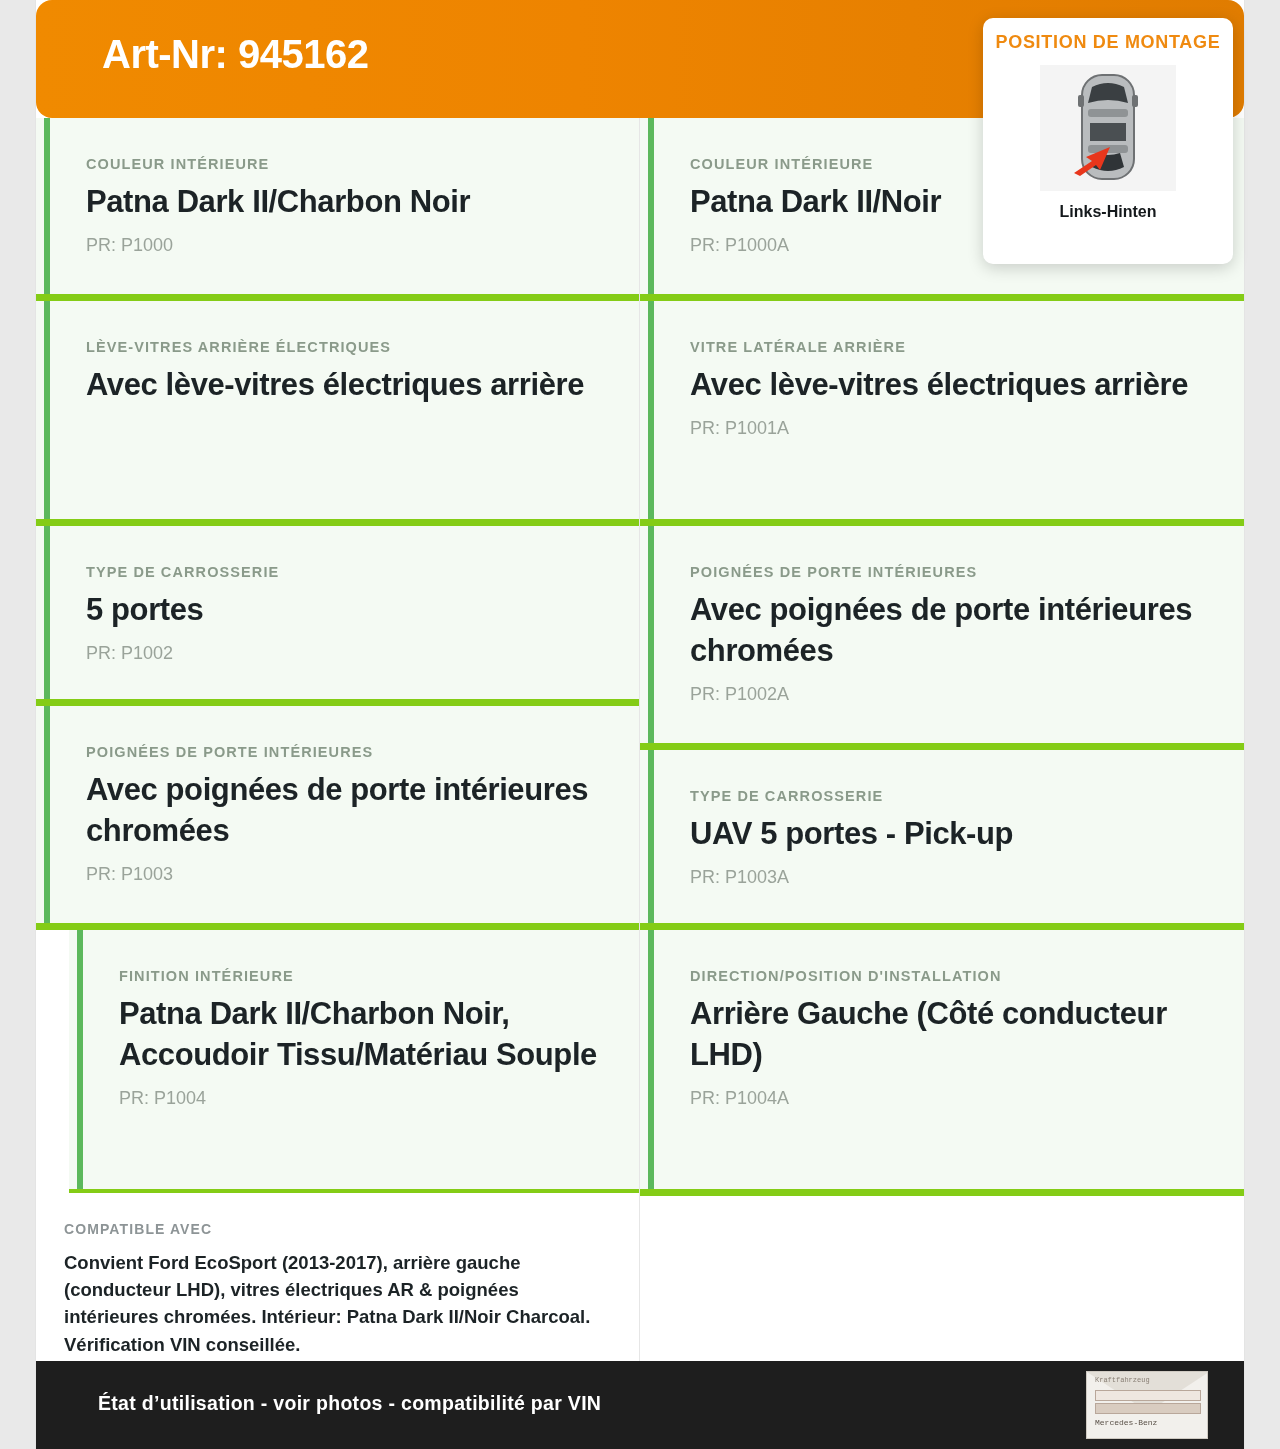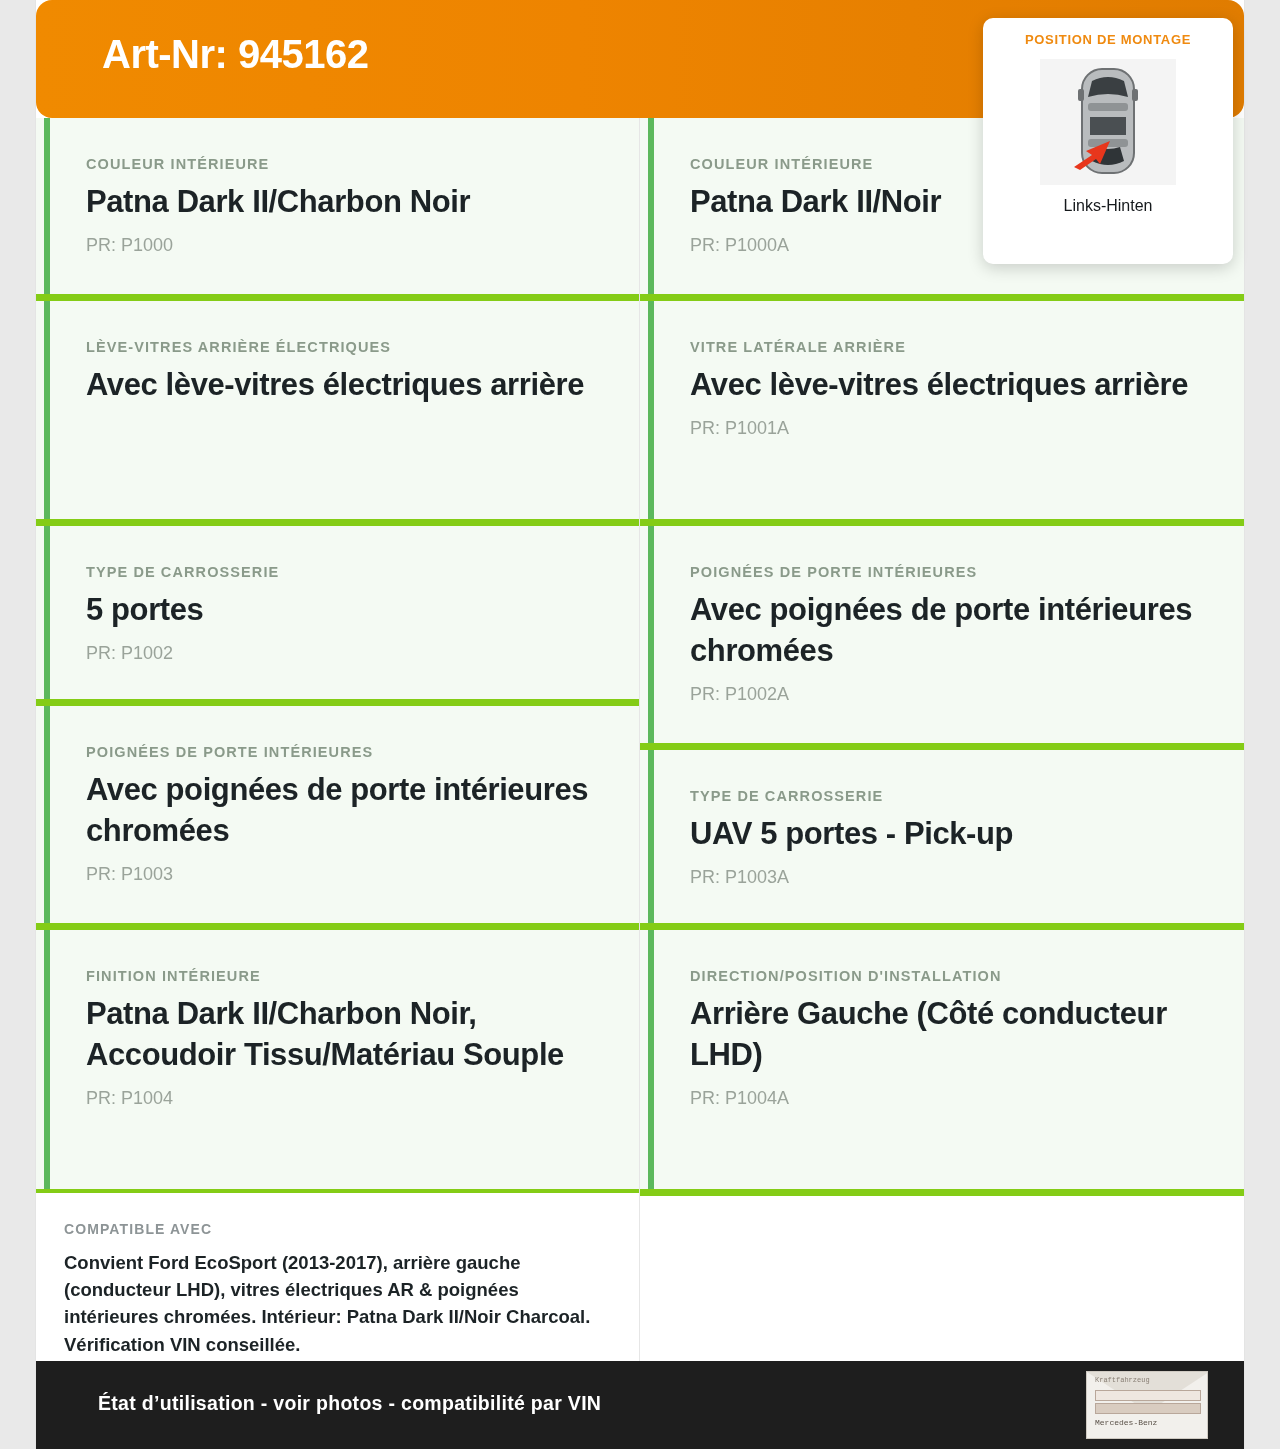--- a/index.html
+++ b/index.html
@@ -93,21 +93,21 @@
     margin-top: 12px;
     font-size: 18px;
     color: #9aa39a;
   }
 
   
   .h-left-1 { min-height: 183px; }
   .h-left-2 { min-height: 225px; }
   .h-left-3 { min-height: 180px; }
   .h-left-4 { min-height: 224px; }
-  .h-left-5 { min-height: 266px; }
+  .h-left-5 { min-height: 266px; margin-left: 33px; }
 
   .h-right-1 { min-height: 183px; }
   .h-right-2 { min-height: 225px; }
   .h-right-3 { min-height: 224px; }
   .h-right-4 { min-height: 180px; }
   .h-right-5 { min-height: 266px; }
 
   
   .compat {
     position: absolute;
@@ -206,37 +206,37 @@
     top: 18px;
     width: 250px;
     height: 246px;
     background: #ffffff;
     border-radius: 10px;
     box-shadow: 0 4px 16px rgba(0,0,0,0.18);
     text-align: center;
     padding-top: 14px;
   }
   .mount-title {
-    font-size: 13px;
+    font-size: 18px;
     font-weight: bold;
     letter-spacing: 0.7px;
     color: #ef8a10;
     text-transform: uppercase;
   }
   .mount-img {
     margin: 12px auto 0;
     width: 136px;
     height: 126px;
     background: #f4f4f4;
     position: relative;
   }
   .mount-caption {
     margin-top: 12px;
     font-size: 16px;
-    font-weight: normal;
+    font-weight: bold;
     color: #15191c;
   }
   .car-svg { position: absolute; left: 50%; top: 6px; transform: translateX(-50%); }
   .arrow-svg { position: absolute; left: 26px; top: 78px; }
 </style>
 </head>
 <body>
 
 <div class="page">
   <div class="sheet">

